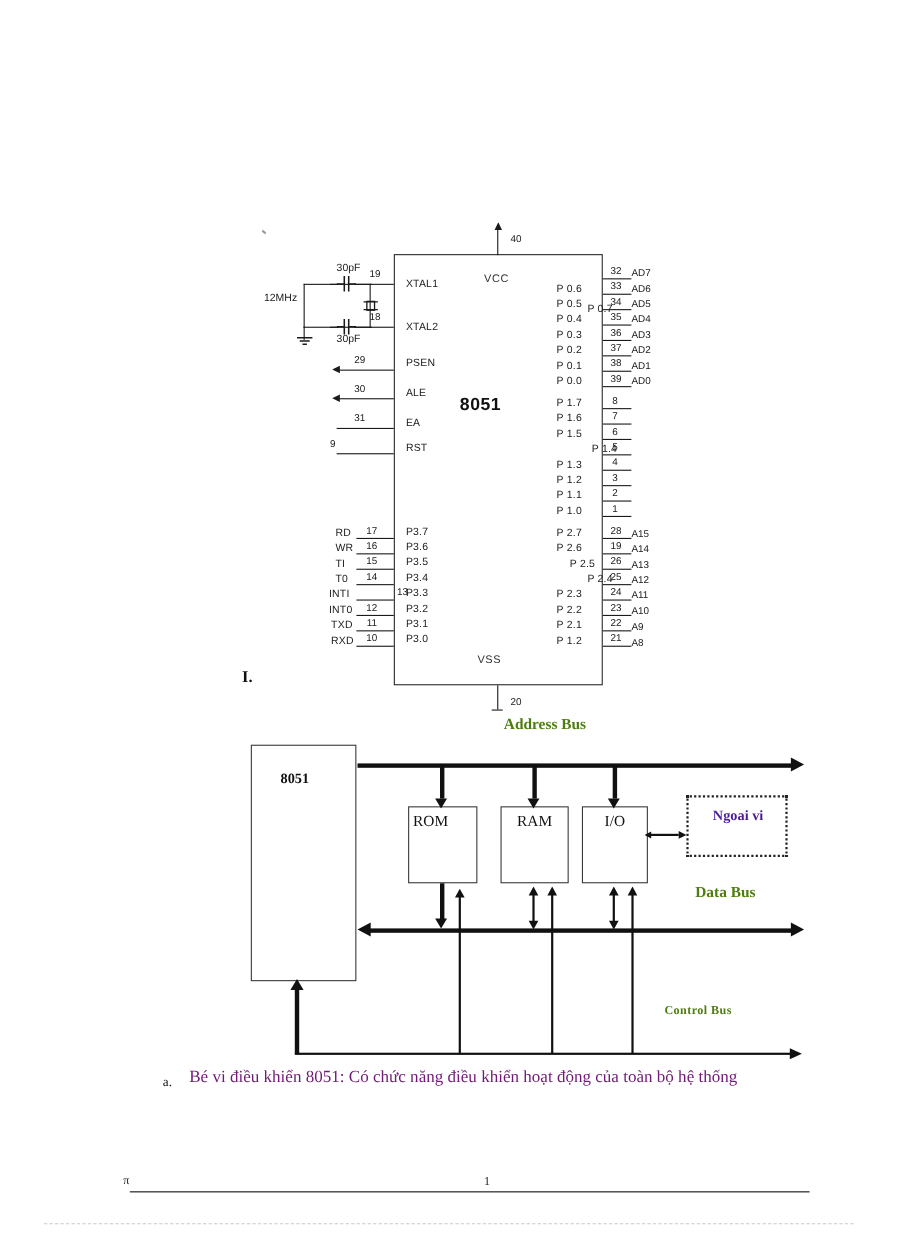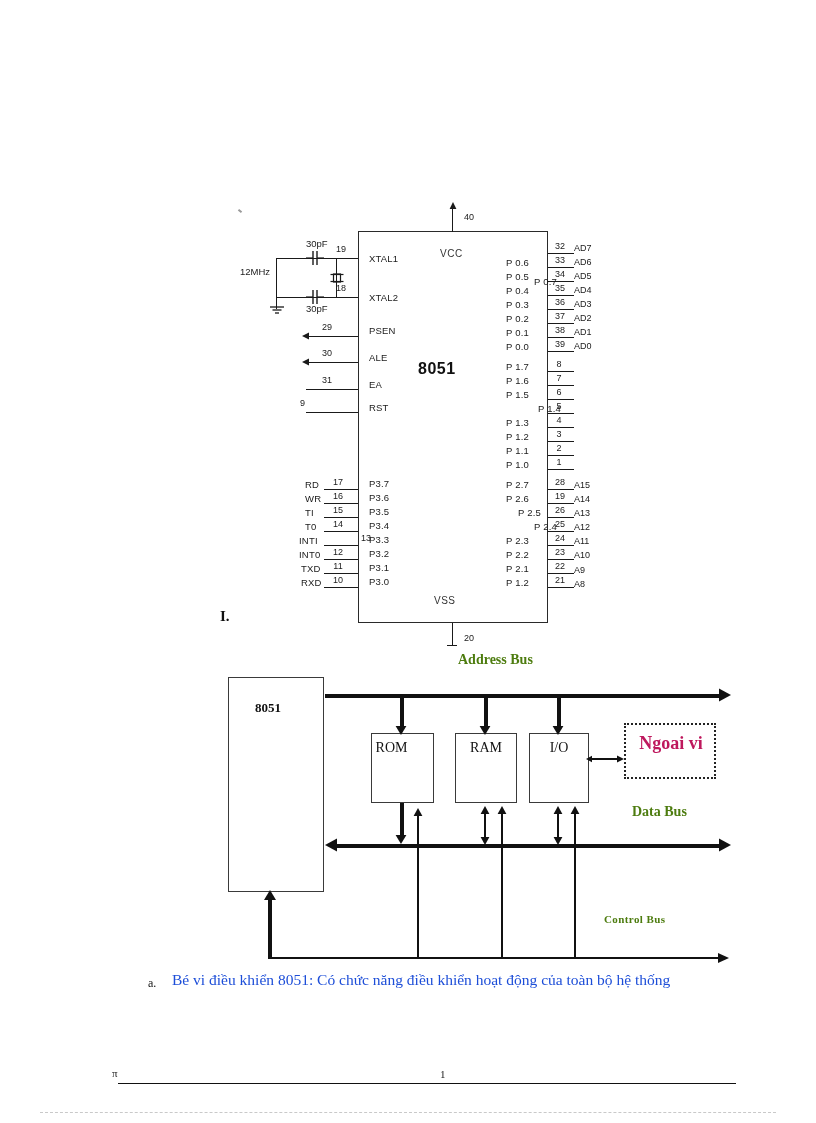--- a/index.html
+++ b/index.html
@@ -163,22 +163,22 @@
     background: #fff;
   }
   #periph-label {
     position: absolute;
     left: 632px;
     top: 733px;
     width: 78px;
     text-align: center;
     font-family: "Liberation Serif", serif;
     font-weight: bold;
-    font-size: 18px;
-    color: #be185d;
+    font-size: 13px;
+    color: #4c1d95;
   }
   .bus-caption {
     position: absolute;
     font-family: "Liberation Serif", serif;
     font-weight: bold;
     color: #4d7c0f;
     white-space: nowrap;
   }
   #addr-bus-caption { left: 458px; top: 652px; font-size: 14px; }
   #data-bus-caption { left: 632px; top: 804px; font-size: 14px; }
@@ -204,21 +204,21 @@
     color: #111;
   }
   #para-text {
     position: absolute;
     left: 172px;
     top: 969px;
     width: 562px;
     font-family: "Liberation Serif", serif;
     font-size: 15.5px;
     line-height: 1.45;
-    color: #1d4ed8;
+    color: #701a75;
     text-align: left;
   }
 
   
   #footer-rule {
     position: absolute;
     left: 118px;
     top: 1083px;
     width: 618px;
     height: 1.4px;

